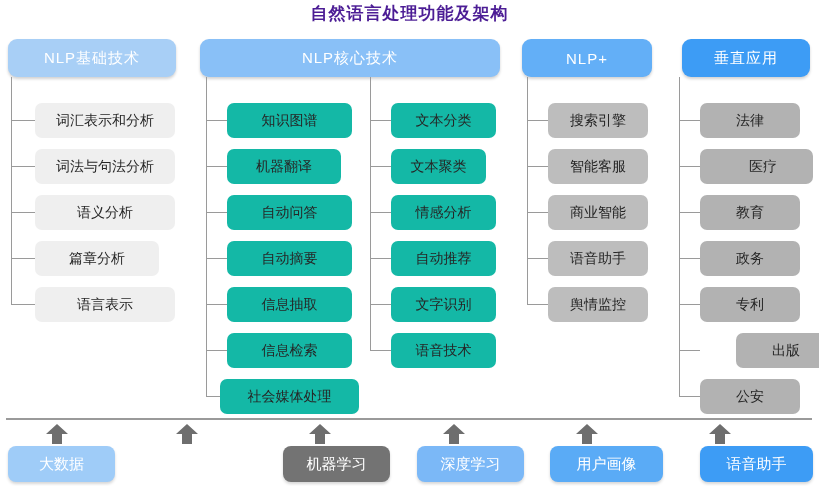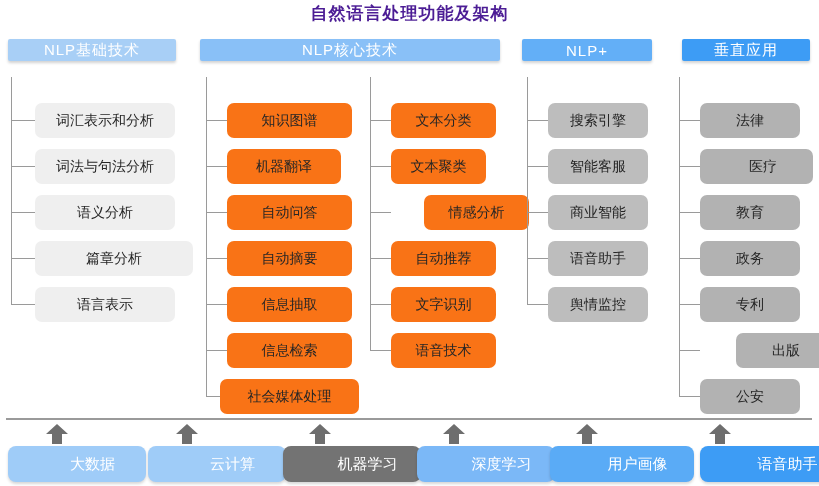--- a/index.html
+++ b/index.html
@@ -15,22 +15,22 @@
   .title{
     position:absolute;left:0;top:2px;width:819px;
     text-align:center;
     font-size:17px;font-weight:bold;color:#4c1d95;
     letter-spacing:1px;
   }
 
   
   .hdr{
     position:absolute;
-    height:22px;
-    border-radius:2px;
+    height:38px;
+    border-radius:9px;
     color:#ffffff;
     font-size:15px;
     display:flex;align-items:center;justify-content:center;
     box-shadow:0 2px 3px rgba(0,0,0,.18);
     letter-spacing:1px;
     white-space:nowrap;
   }
   .hdr-1{left:8px;  top:39px; width:168px; background:#a8cff6;}
   .hdr-2{left:200px;top:39px; width:300px; background:#89c0f7;}
   .hdr-3{left:522px;top:39px; width:130px; background:#63aff7;}
@@ -44,21 +44,21 @@
   .item{
     position:absolute;
     height:35px;
     border-radius:7px;
     display:flex;align-items:center;justify-content:center;
     font-size:14px;
     color:#262626;
     white-space:nowrap;
   }
   .c1 .item{background:#efefef;}
-  .c2 .item{background:#f97316;}
+  .c2 .item{background:#14b8a6;}
   .c3 .item{background:#bdbdbd;}
   .c4 .item{background:#b2b2b2;}
 
   
   .divider{
     position:absolute;left:6px;top:418px;width:806px;height:2px;
     background:#9a9a9a;
   }
   .arrow{
     position:absolute;top:424px;width:22px;height:20px;
@@ -66,21 +66,20 @@
   .arrow svg{display:block;}
 
   
   .fbox{
     position:absolute;top:446px;height:36px;
     border-radius:8px;
     color:#ffffff;font-size:15px;
     display:flex;align-items:center;justify-content:center;
     box-shadow:0 2px 3px rgba(0,0,0,.16);
     white-space:nowrap;
-    padding-left:31px;
   }
 </style>
 </head>
 <body>
 
 <div id="diagram">
 
   <div class="title">自然语言处理功能及架构</div>
 
   <div class="hdr hdr-1">NLP基础技术</div>
@@ -94,21 +93,21 @@
     <div class="stub" style="left:11px;top:120px;width:24px;"></div>
     <div class="item" style="left:35px;top:103px;width:140px;">词汇表示和分析</div>
 
     <div class="stub" style="left:11px;top:166px;width:24px;"></div>
     <div class="item" style="left:35px;top:149px;width:140px;">词法与句法分析</div>
 
     <div class="stub" style="left:11px;top:212px;width:24px;"></div>
     <div class="item" style="left:35px;top:195px;width:140px;">语义分析</div>
 
     <div class="stub" style="left:11px;top:258px;width:24px;"></div>
-    <div class="item" style="left:35px;top:241px;width:158px;">篇章分析</div>
+    <div class="item" style="left:35px;top:241px;width:124px;">篇章分析</div>
 
     <div class="stub" style="left:11px;top:304px;width:24px;"></div>
     <div class="item" style="left:35px;top:287px;width:140px;">语言表示</div>
   </div>
 
   <div class="c2">
     <div class="trunk" style="left:206px;top:77px;height:319px;"></div>
 
     <div class="stub" style="left:206px;top:120px;width:21px;"></div>
     <div class="item" style="left:227px;top:103px;width:125px;">知识图谱</div>
@@ -135,21 +134,21 @@
   <div class="c2">
     <div class="trunk" style="left:370px;top:77px;height:273px;"></div>
 
     <div class="stub" style="left:370px;top:120px;width:21px;"></div>
     <div class="item" style="left:391px;top:103px;width:105px;">文本分类</div>
 
     <div class="stub" style="left:370px;top:166px;width:21px;"></div>
     <div class="item" style="left:391px;top:149px;width:95px;">文本聚类</div>
 
     <div class="stub" style="left:370px;top:212px;width:21px;"></div>
-    <div class="item" style="left:391px;top:195px;width:105px;margin-left:33px;">情感分析</div>
+    <div class="item" style="left:391px;top:195px;width:105px;">情感分析</div>
 
     <div class="stub" style="left:370px;top:258px;width:21px;"></div>
     <div class="item" style="left:391px;top:241px;width:105px;">自动推荐</div>
 
     <div class="stub" style="left:370px;top:304px;width:21px;"></div>
     <div class="item" style="left:391px;top:287px;width:105px;">文字识别</div>
 
     <div class="stub" style="left:370px;top:350px;width:21px;"></div>
     <div class="item" style="left:391px;top:333px;width:105px;">语音技术</div>
   </div>
@@ -225,19 +224,18 @@
         <polygon points="11,0 22,10 16,10 16,20 6,20 6,10 0,10" fill="#6e6e6e"></polygon>
       </svg>
   </div>
   <div class="arrow" style="left:709px;">
     <svg width="22" height="20" viewBox="0 0 22 20">
         <polygon points="11,0 22,10 16,10 16,20 6,20 6,10 0,10" fill="#6e6e6e"></polygon>
       </svg>
   </div>
 
   <div class="fbox" style="left:8px;  width:107px; background:#9fccf8;">大数据</div>
-  <div class="fbox" style="left:148px;width:107px; background:#9fccf8;">云计算</div>
   <div class="fbox" style="left:283px;width:107px; background:#737373;">机器学习</div>
   <div class="fbox" style="left:417px;width:107px; background:#7bb8f7;">深度学习</div>
   <div class="fbox" style="left:550px;width:113px; background:#5aabf6;">用户画像</div>
   <div class="fbox" style="left:700px;width:113px; background:#3d9cf5;">语音助手</div>
 
 </div>
 
 </body></html>

